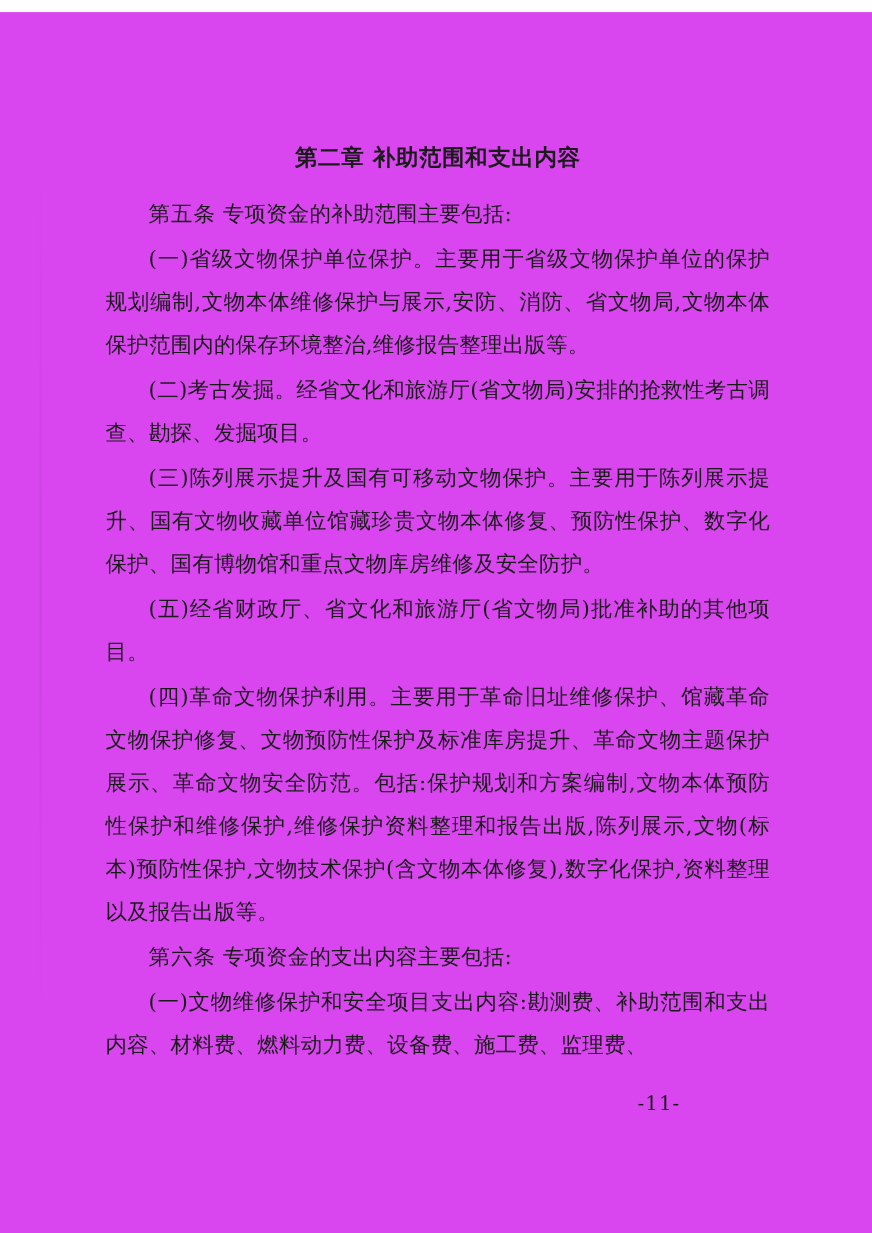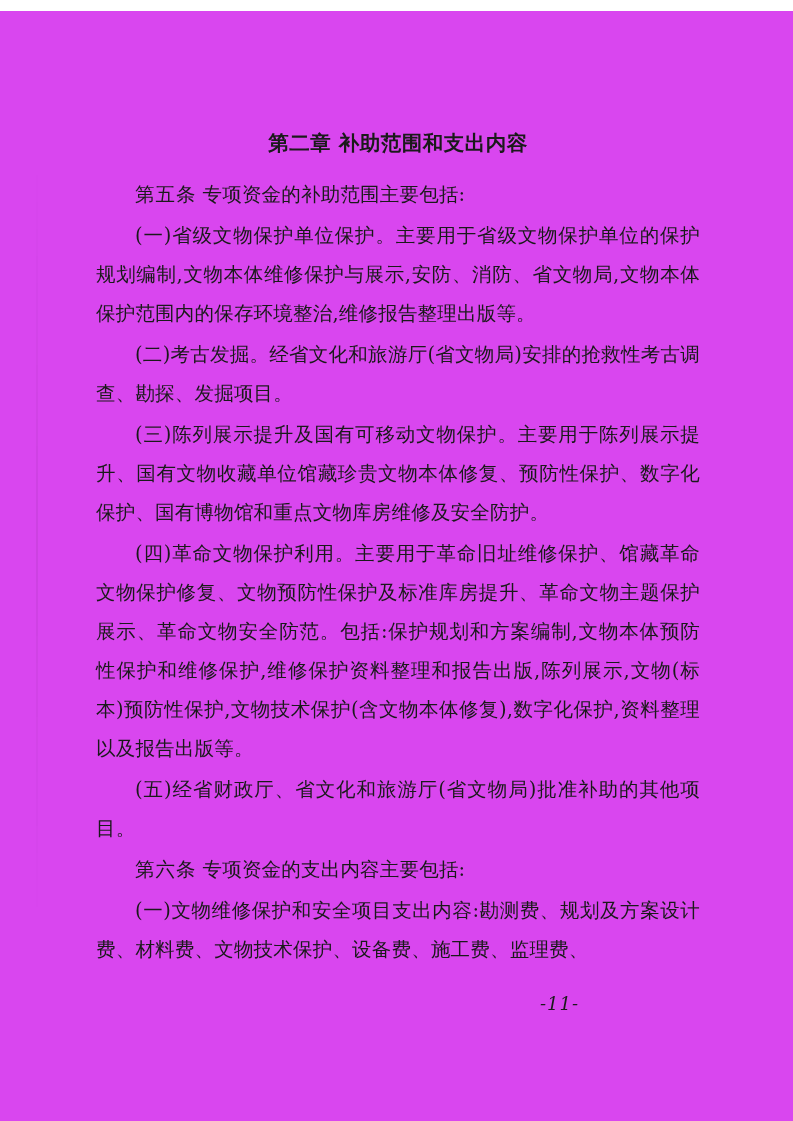--- a/index.html
+++ b/index.html
@@ -62,25 +62,24 @@
   }
   .art-label + .art-text {
     margin-left: 6px;
     margin-top: 44px;
   }
   .page-number {
     position: absolute;
     left: 0;
     top: 982px;
     width: 658px;
-    text-align: left;
+    text-align: center;
     font-size: 18px;
     letter-spacing: 1px;
     font-family: "DejaVu Serif", "Liberation Serif", serif;
-    font-style: italic;
   }
   .pn-inner {
     display: inline-block;
     margin-left: 540px;
   }
 </style>
 </head>
 <body>
 
 <div class="page">
@@ -92,27 +91,27 @@
     <p class="para">
       <span class="art-label">第五条</span><span class="art-text">专项资金的补助范围主要包括:</span>
     </p>
 
     <p class="para">(一)省级文物保护单位保护。主要用于省级文物保护单位的保护规划编制,文物本体维修保护与展示,安防、消防、省文物局,文物本体保护范围内的保存环境整治,维修报告整理出版等。</p>
 
     <p class="para">(二)考古发掘。经省文化和旅游厅(省文物局)安排的抢救性考古调查、勘探、发掘项目。</p>
 
     <p class="para">(三)陈列展示提升及国有可移动文物保护。主要用于陈列展示提升、国有文物收藏单位馆藏珍贵文物本体修复、预防性保护、数字化保护、国有博物馆和重点文物库房维修及安全防护。</p>
 
+    <p class="para">(五)经省财政厅、省文化和旅游厅(省文物局)批准补助的其他项目。</p>
+
     <p class="para">(四)革命文物保护利用。主要用于革命旧址维修保护、馆藏革命文物保护修复、文物预防性保护及标准库房提升、革命文物主题保护展示、革命文物安全防范。包括:保护规划和方案编制,文物本体预防性保护和维修保护,维修保护资料整理和报告出版,陈列展示,文物(标本)预防性保护,文物技术保护(含文物本体修复),数字化保护,资料整理以及报告出版等。</p>
-
-    <p class="para">(五)经省财政厅、省文化和旅游厅(省文物局)批准补助的其他项目。</p>
 
     <p class="para">
       <span class="art-label">第六条</span><span class="art-text">专项资金的支出内容主要包括:</span>
     </p>
 
-    <p class="para">(一)文物维修保护和安全项目支出内容:勘测费、规划及方案设计费、材料费、文物技术保护、设备费、施工费、监理费、</p>
+    <p class="para">(一)文物维修保护和安全项目支出内容:勘测费、补助范围和支出内容、材料费、燃料动力费、设备费、施工费、监理费、</p>
   </div>
 
   <div class="page-number">
     <span class="pn-inner">-11-</span>
   </div>
 </div>
 
 </body></html>

